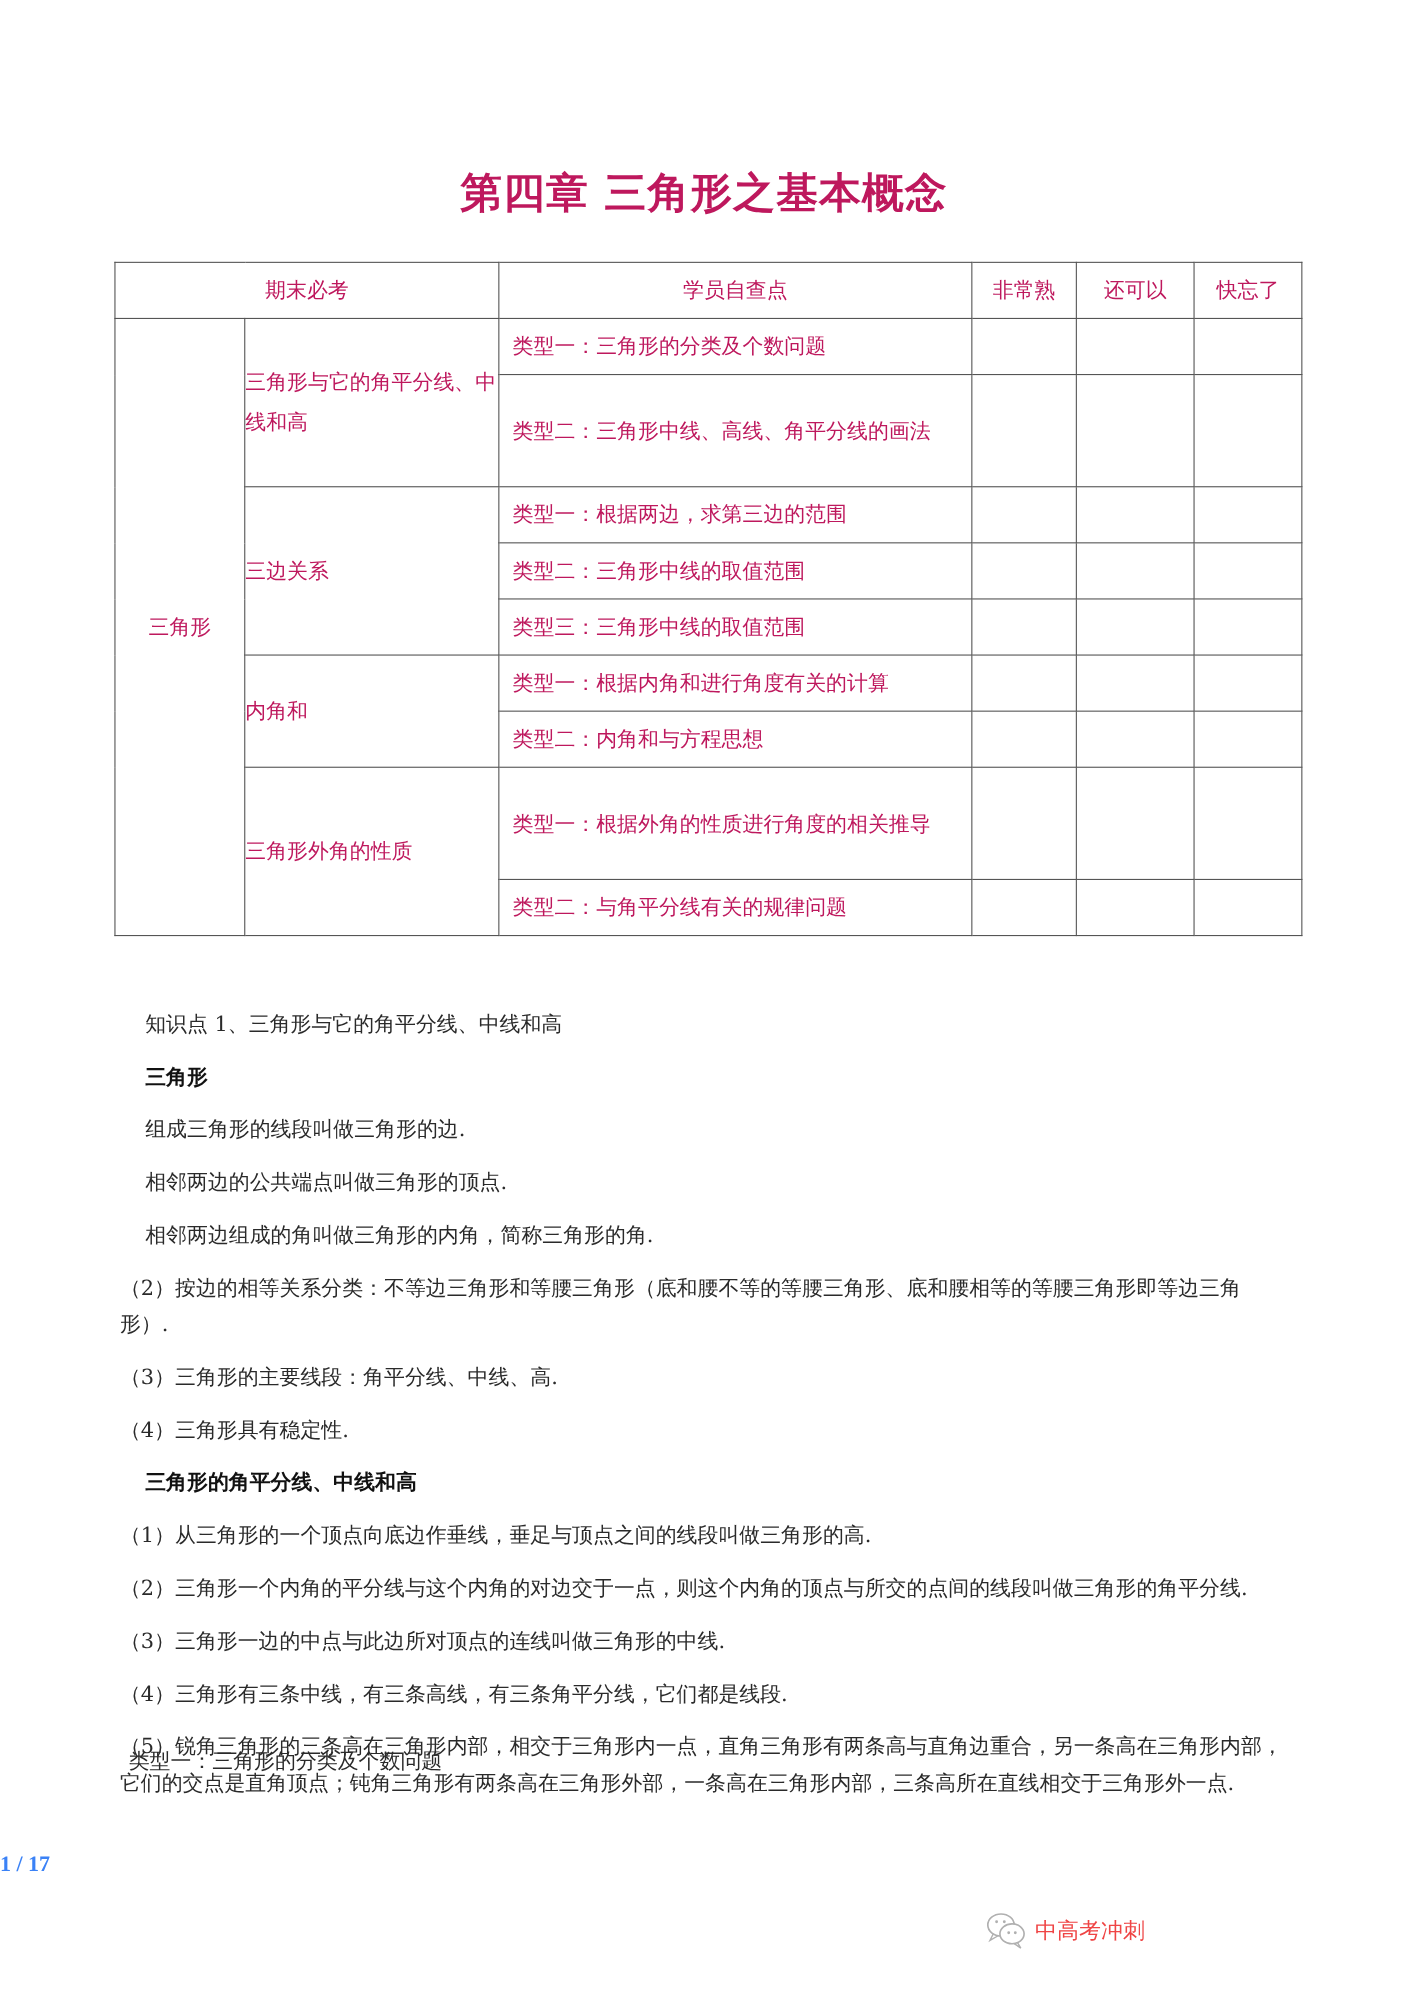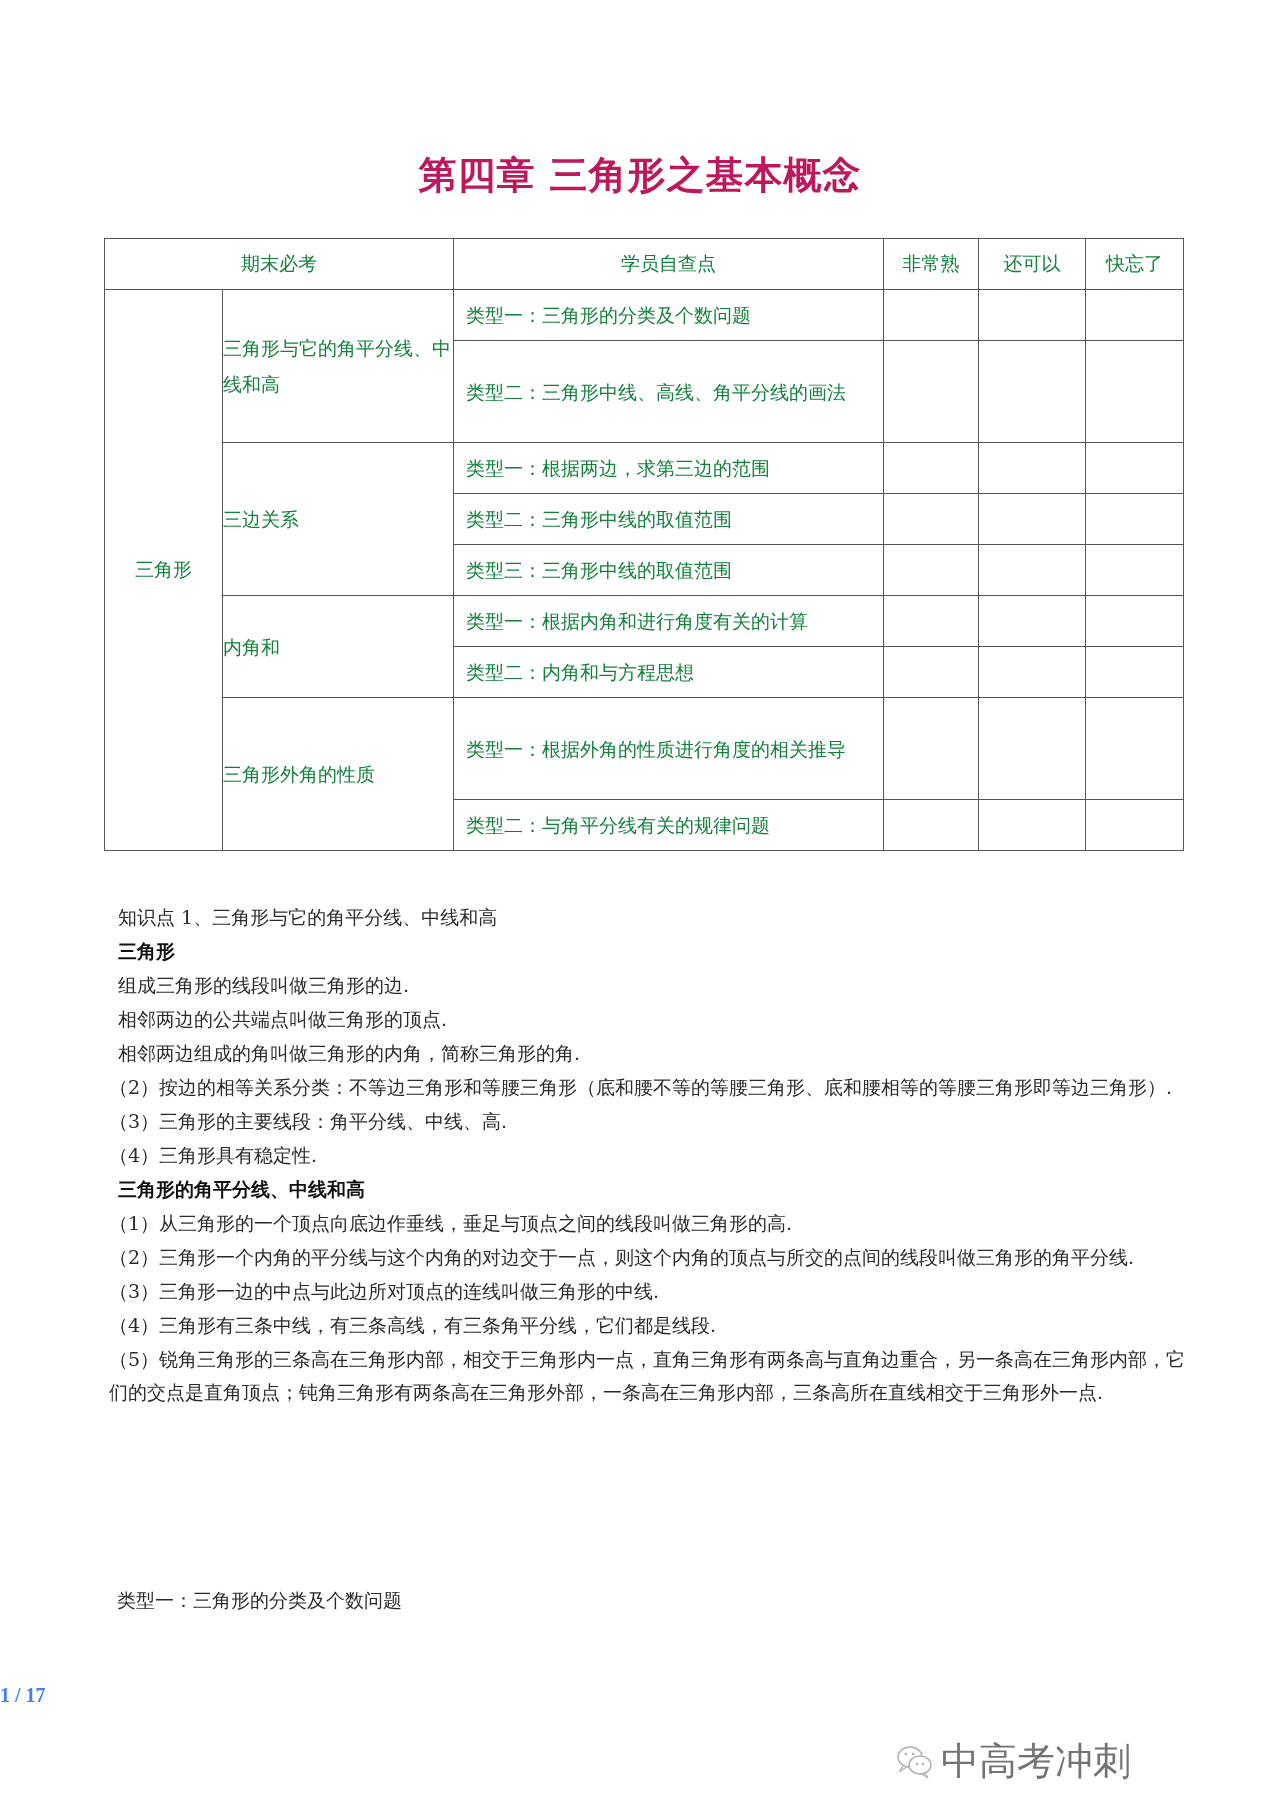--- a/index.html
+++ b/index.html
@@ -11,21 +11,21 @@
   .title {
     position: absolute; left: 0; right: 0; top: 150px;
     text-align: center; font-size: 38px; font-weight: bold; color: #be185d;
     letter-spacing: 1px;
     font-family: "DejaVu Serif", "Liberation Serif", serif;
   }
   table.check {
     position: absolute; left: 104px; top: 238px;
     width: 1079px;
     border-collapse: collapse;
-    font-size: 19px; color: #15803d;
+    font-size: 19px; color: #be185d;
     table-layout: fixed;
   }
   table.check td, table.check th {
     border: 1.5px solid #555;
     padding: 0;
     font-weight: normal;
   }
   table.check th { height: 50px; text-align: center; }
   table.check td.type {
     text-align: left; padding-left: 12px; padding-right: 6px;
@@ -33,36 +33,36 @@
   }
   table.check td.type.double { height: 101px; line-height: 50px; margin-top: 34px; }
   td.cat { text-align: center; vertical-align: middle; }
   td.sub { text-align: left; vertical-align: middle; line-height: 36px; padding: 0 10px; }
   td.sub.left { text-align: left; }
   td.blank { }
   .body-text {
     position: absolute; left: 117px; top: 900px; width: 1070px;
     font-size: 19px; line-height: 33px; color: #2a2a2a;
   }
-  .body-text p { margin: 1px; }
+  .body-text p { margin: 15px; }
   .body-text .bold { font-weight: bold; color: #111; }
   .body-text .indent { margin-left: -8px; }
   .section-type {
     position: absolute; left: 117px; top: 1588px;
     font-size: 19px; color: #2a2a2a;
   }
   .page-num {
     position: absolute; left: 0; right: 0; top: 1684px; text-align: left;
     font-size: 20px; font-weight: bold; color: #3b82f6;
     font-family: "Liberation Serif", serif;
   }
   .watermark {
     position: absolute; left: 895px; top: 1736px;
     display: flex; align-items: center; gap: 6px;
-    color: #737373; font-size: 38px;
+    color: #ef4444; font-size: 20px;
     font-family: "DejaVu Sans", sans-serif;
   }
   .watermark svg { display: block; }
 </style>
 </head>
 <body>
 
 <div class="title">第四章  三角形之基本概念</div>
 
 <table class="check">

